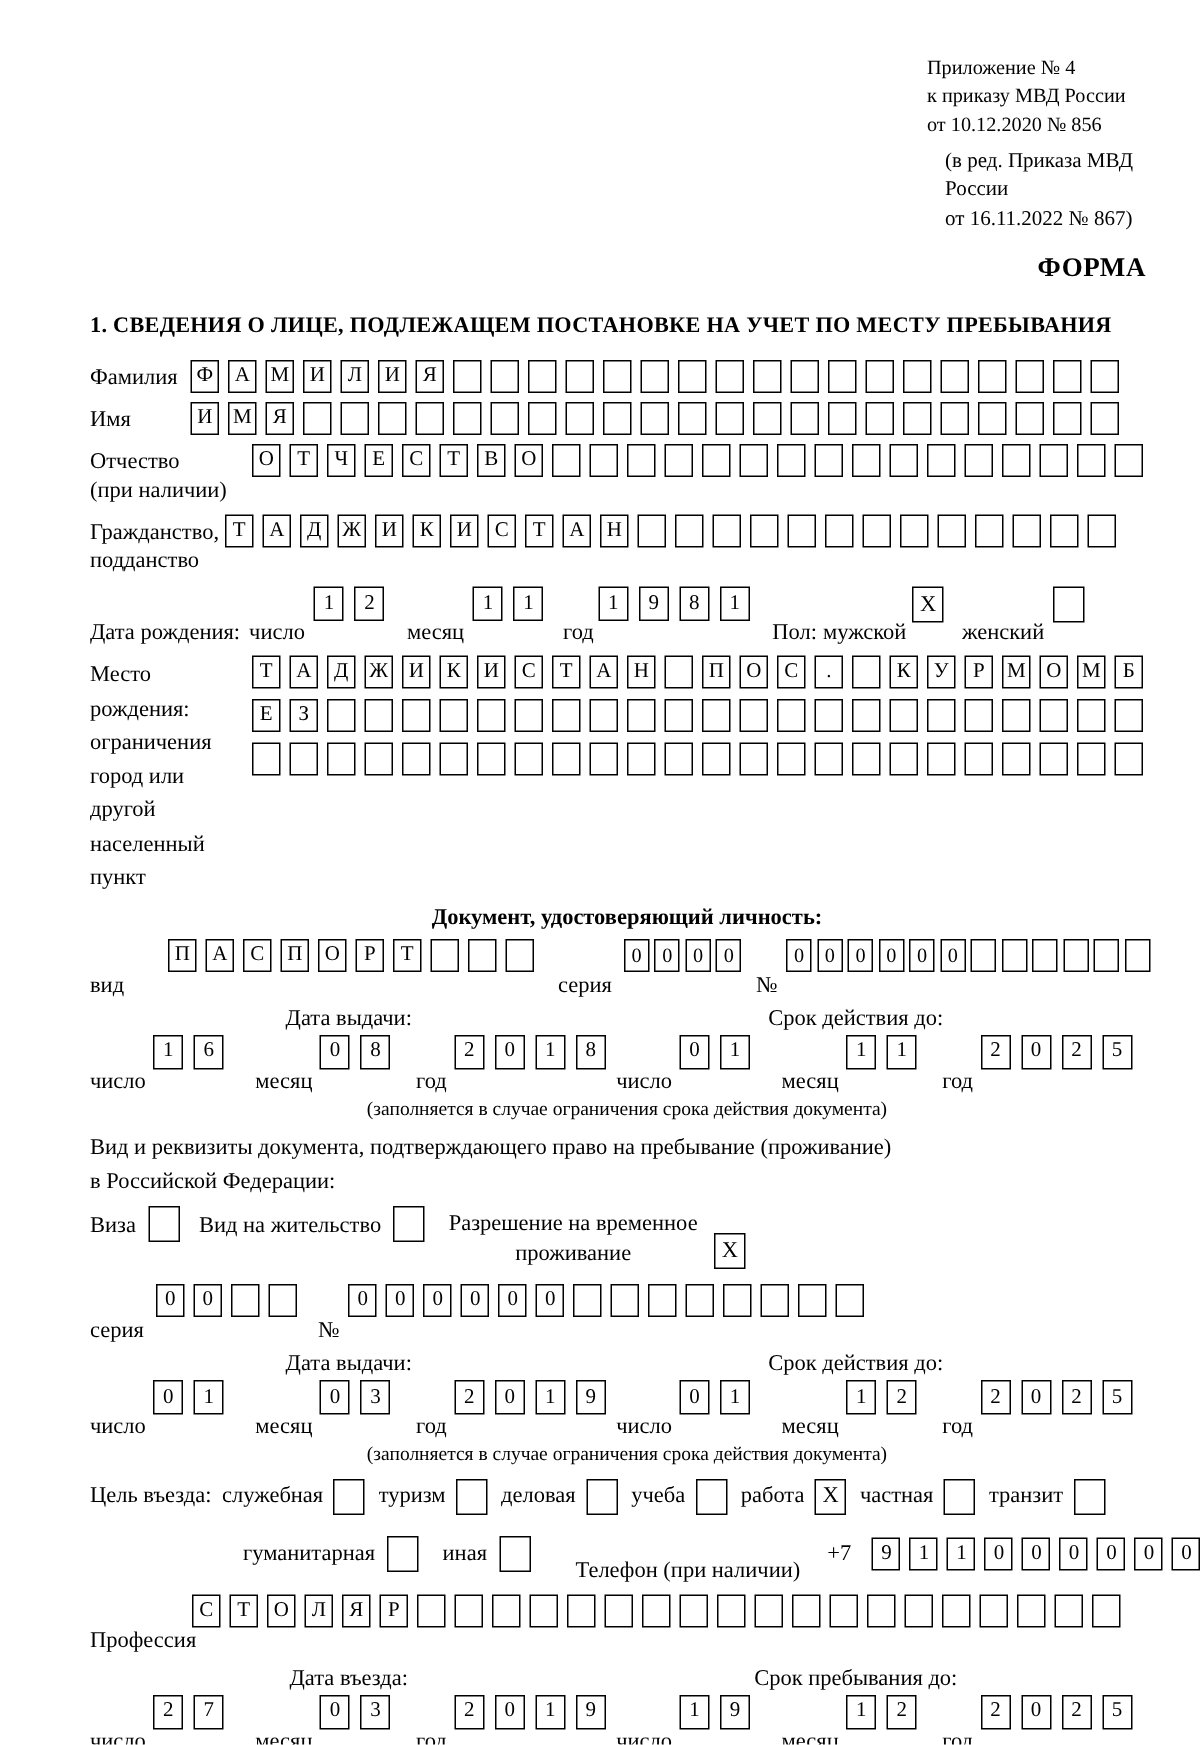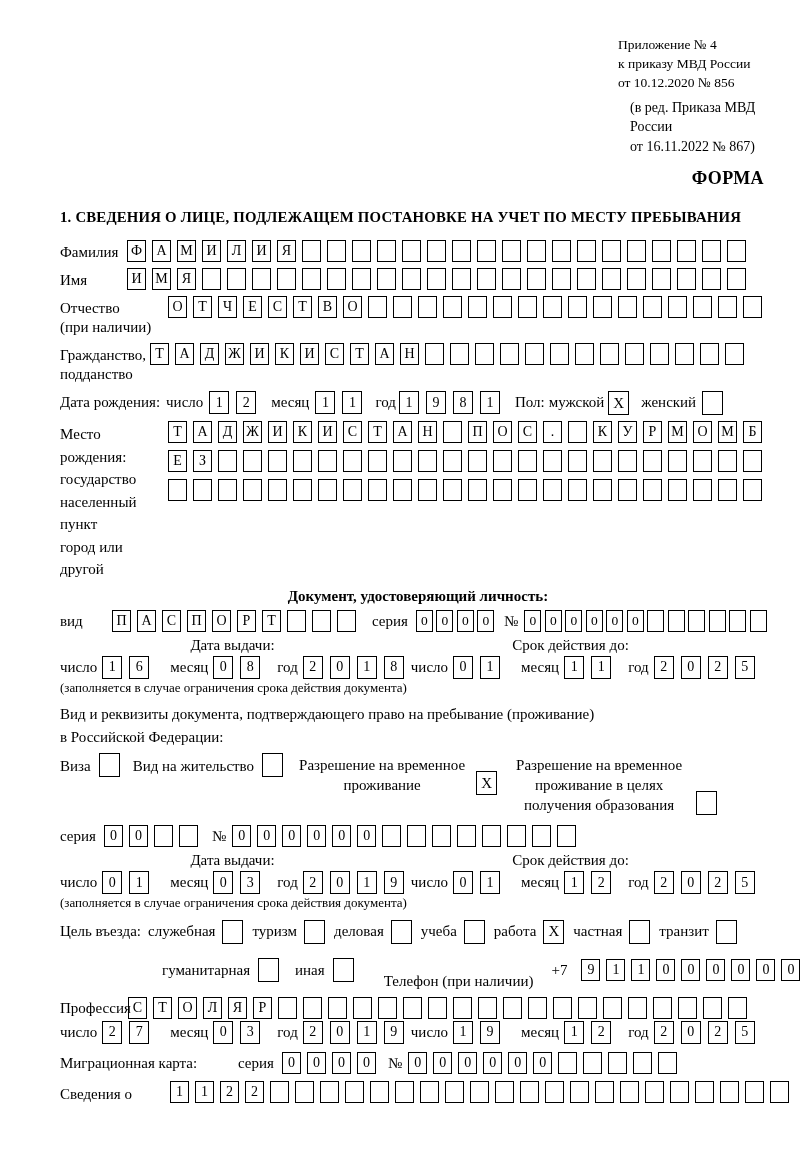--- a/index.html
+++ b/index.html
@@ -21,36 +21,36 @@
   .cell{display:inline-flex;align-items:center;justify-content:center;box-sizing:border-box;
         width:19px;height:22px;border:1.6px solid #000;margin-right:6px;
         font-size:14px;line-height:1;flex:0 0 auto;}
   .tight .cell{width:17px;margin-right:3.5px;font-size:13.5px;}
   .dcells .cell{width:20px;height:23px;margin-right:7px;}
   .cbx{display:inline-flex;align-items:center;justify-content:center;box-sizing:border-box;
        width:21px;height:24px;border:1.6px solid #000;font-size:15px;flex:0 0 auto;}
 
   
   .w-sur{width:67px;} .w-pat{width:108px;} .w-cit{width:90px;}
-  .inline-lbl{padding-top:3px;white-space:nowrap;}
+  .inline-lbl{padding-top:3px;white-space:nowrap;margin-top:20px;}
   .birth-row .inline-lbl{margin-right:6px;}
   .place{display:flex;margin-top:6px;}
   .place .labels{width:108px;flex:0 0 auto;line-height:1.5;padding-top:2px;}
   .place .rows .cells{margin-top:0;}
   .place .rows .cells + .cells{margin-top:7px;}
   .center-b{font-weight:bold;text-align:center;margin-top:7px;font-size:15px;}
   .dhead{display:flex;margin-top:5px;font-size:15px;justify-content:space-between;}
   .dhead .dh-l{width:345px;text-align:center;}
   .dhead .dh-r{flex:1;text-align:center;padding-right:40px;}
   .drow{display:flex;justify-content:space-between;margin-top:2px;padding-right:50px;}
   .dgroup{display:flex;align-items:flex-start;}
   .dgroup .inline-lbl{margin-right:5px;}
   .dgroup .dcells{margin-right:10px;}
   .dgroup .dcells:last-child{margin-right:0;}
-  .note{margin-top:1px;text-align:left;font-size:13px;line-height:1.2;}
+  .note{margin-top:1px;text-align:center;font-size:13px;line-height:1.2;}
   .plain{margin-top:9px;font-size:15px;line-height:1.3;}
   .permits{display:flex;align-items:flex-start;margin-top:5px;}
   .permits .opt{display:flex;align-items:flex-end;margin-right:13px;}
   .permits .opt:last-child{margin-right:0;}
   .permits .txt{line-height:1.35;padding-top:2px;margin-right:8px;}
   .permits .txt.c2{width:172px;text-align:center;}
   .permits .txt.c3{width:178px;text-align:center;}
   .purpose{display:flex;align-items:center;margin-top:9px;white-space:nowrap;}
   .purpose .t{margin:0 7px 0 0;}
   .purpose .cbx{margin-right:9px;}
@@ -233,23 +233,23 @@
     <span class="inline-lbl" style="margin-right:4px;">Пол:</span>
     <span class="inline-lbl" style="margin-right:4px;">мужской</span>
     <span class="cbx mr12">X</span>
     <span class="inline-lbl mr8">женский</span>
     <span class="cbx"></span>
   </div>
 
   <div class="place">
     <div class="labels">
       <div>Место рождения:</div>
-      <div>государство</div>
+      <div>ограничения</div>
+      <div>город или другой</div>
       <div>населенный пункт</div>
-      <div>город или другой</div>
     </div>
     <div class="rows">
       <div class="cells">
           <span class="cell">Т</span>
           <span class="cell">А</span>
           <span class="cell">Д</span>
           <span class="cell">Ж</span>
           <span class="cell">И</span>
           <span class="cell">К</span>
           <span class="cell">И</span>
@@ -421,24 +421,20 @@
       <span class="cbx"></span>
     </div>
     <div class="opt">
       <span class="txt">Вид на жительство</span>
       <span class="cbx"></span>
     </div>
     <div class="opt">
       <span class="txt c2">Разрешение на временное проживание</span>
       <span class="cbx">X</span>
     </div>
-    <div class="opt">
-      <span class="txt c3">Разрешение на временное проживание в целях получения образования</span>
-      <span class="cbx"></span>
-    </div>
   </div>
 
   <div class="frow" style="margin-top:10px;">
     <span class="inline-lbl mr8">серия</span>
     <span class="cells mr8">
         <span class="cell">0</span>
         <span class="cell">0</span>
         <span class="cell"></span>
         <span class="cell"></span>
       </span>
@@ -569,20 +565,24 @@
         <span class="cell"></span>
         <span class="cell"></span>
         <span class="cell"></span>
         <span class="cell"></span>
         <span class="cell"></span>
         <span class="cell"></span>
         <span class="cell"></span>
       </span>
   </div>
 
+  <div class="dhead" style="margin-top:8px;">
+    <div class="dh-l">Дата въезда:</div>
+    <div class="dh-r">Срок пребывания до:</div>
+  </div>
   <div class="drow">
     <div class="dgroup">
       <span class="inline-lbl">число</span>
       <span class="cells dcells">
           <span class="cell">2</span>
           <span class="cell">7</span>
         </span>
       <span class="inline-lbl ml4">месяц</span>
       <span class="cells dcells">
           <span class="cell">0</span>

